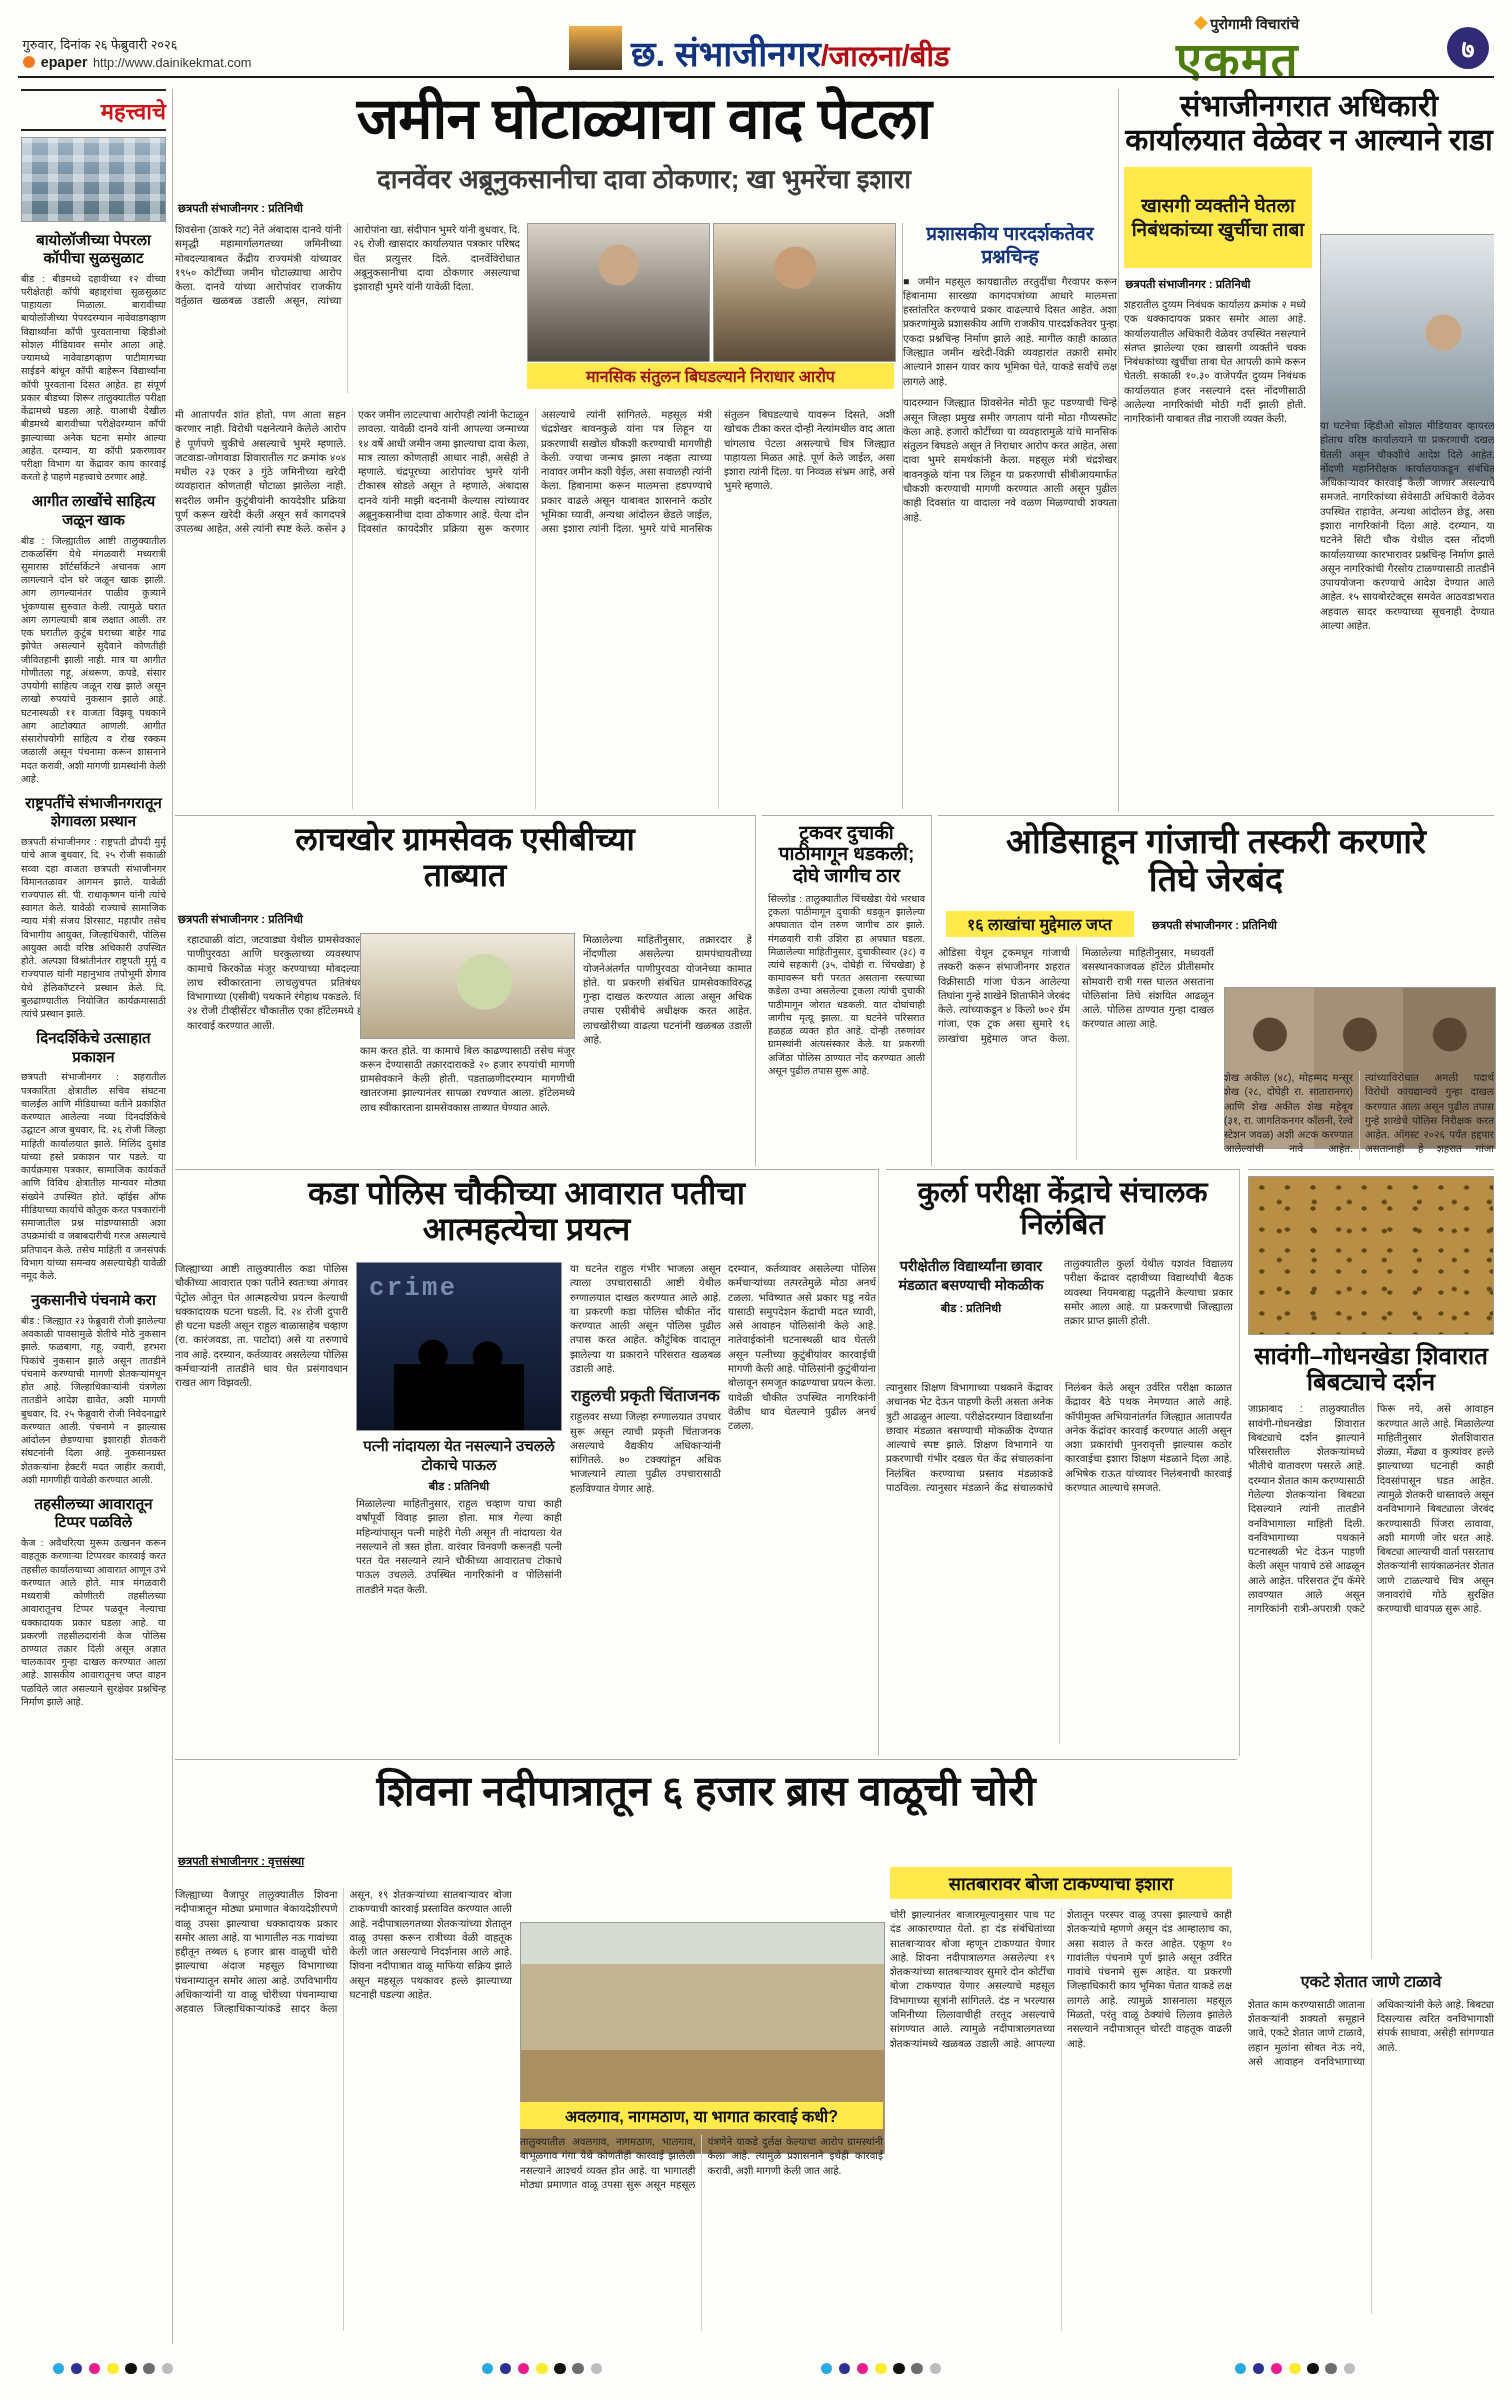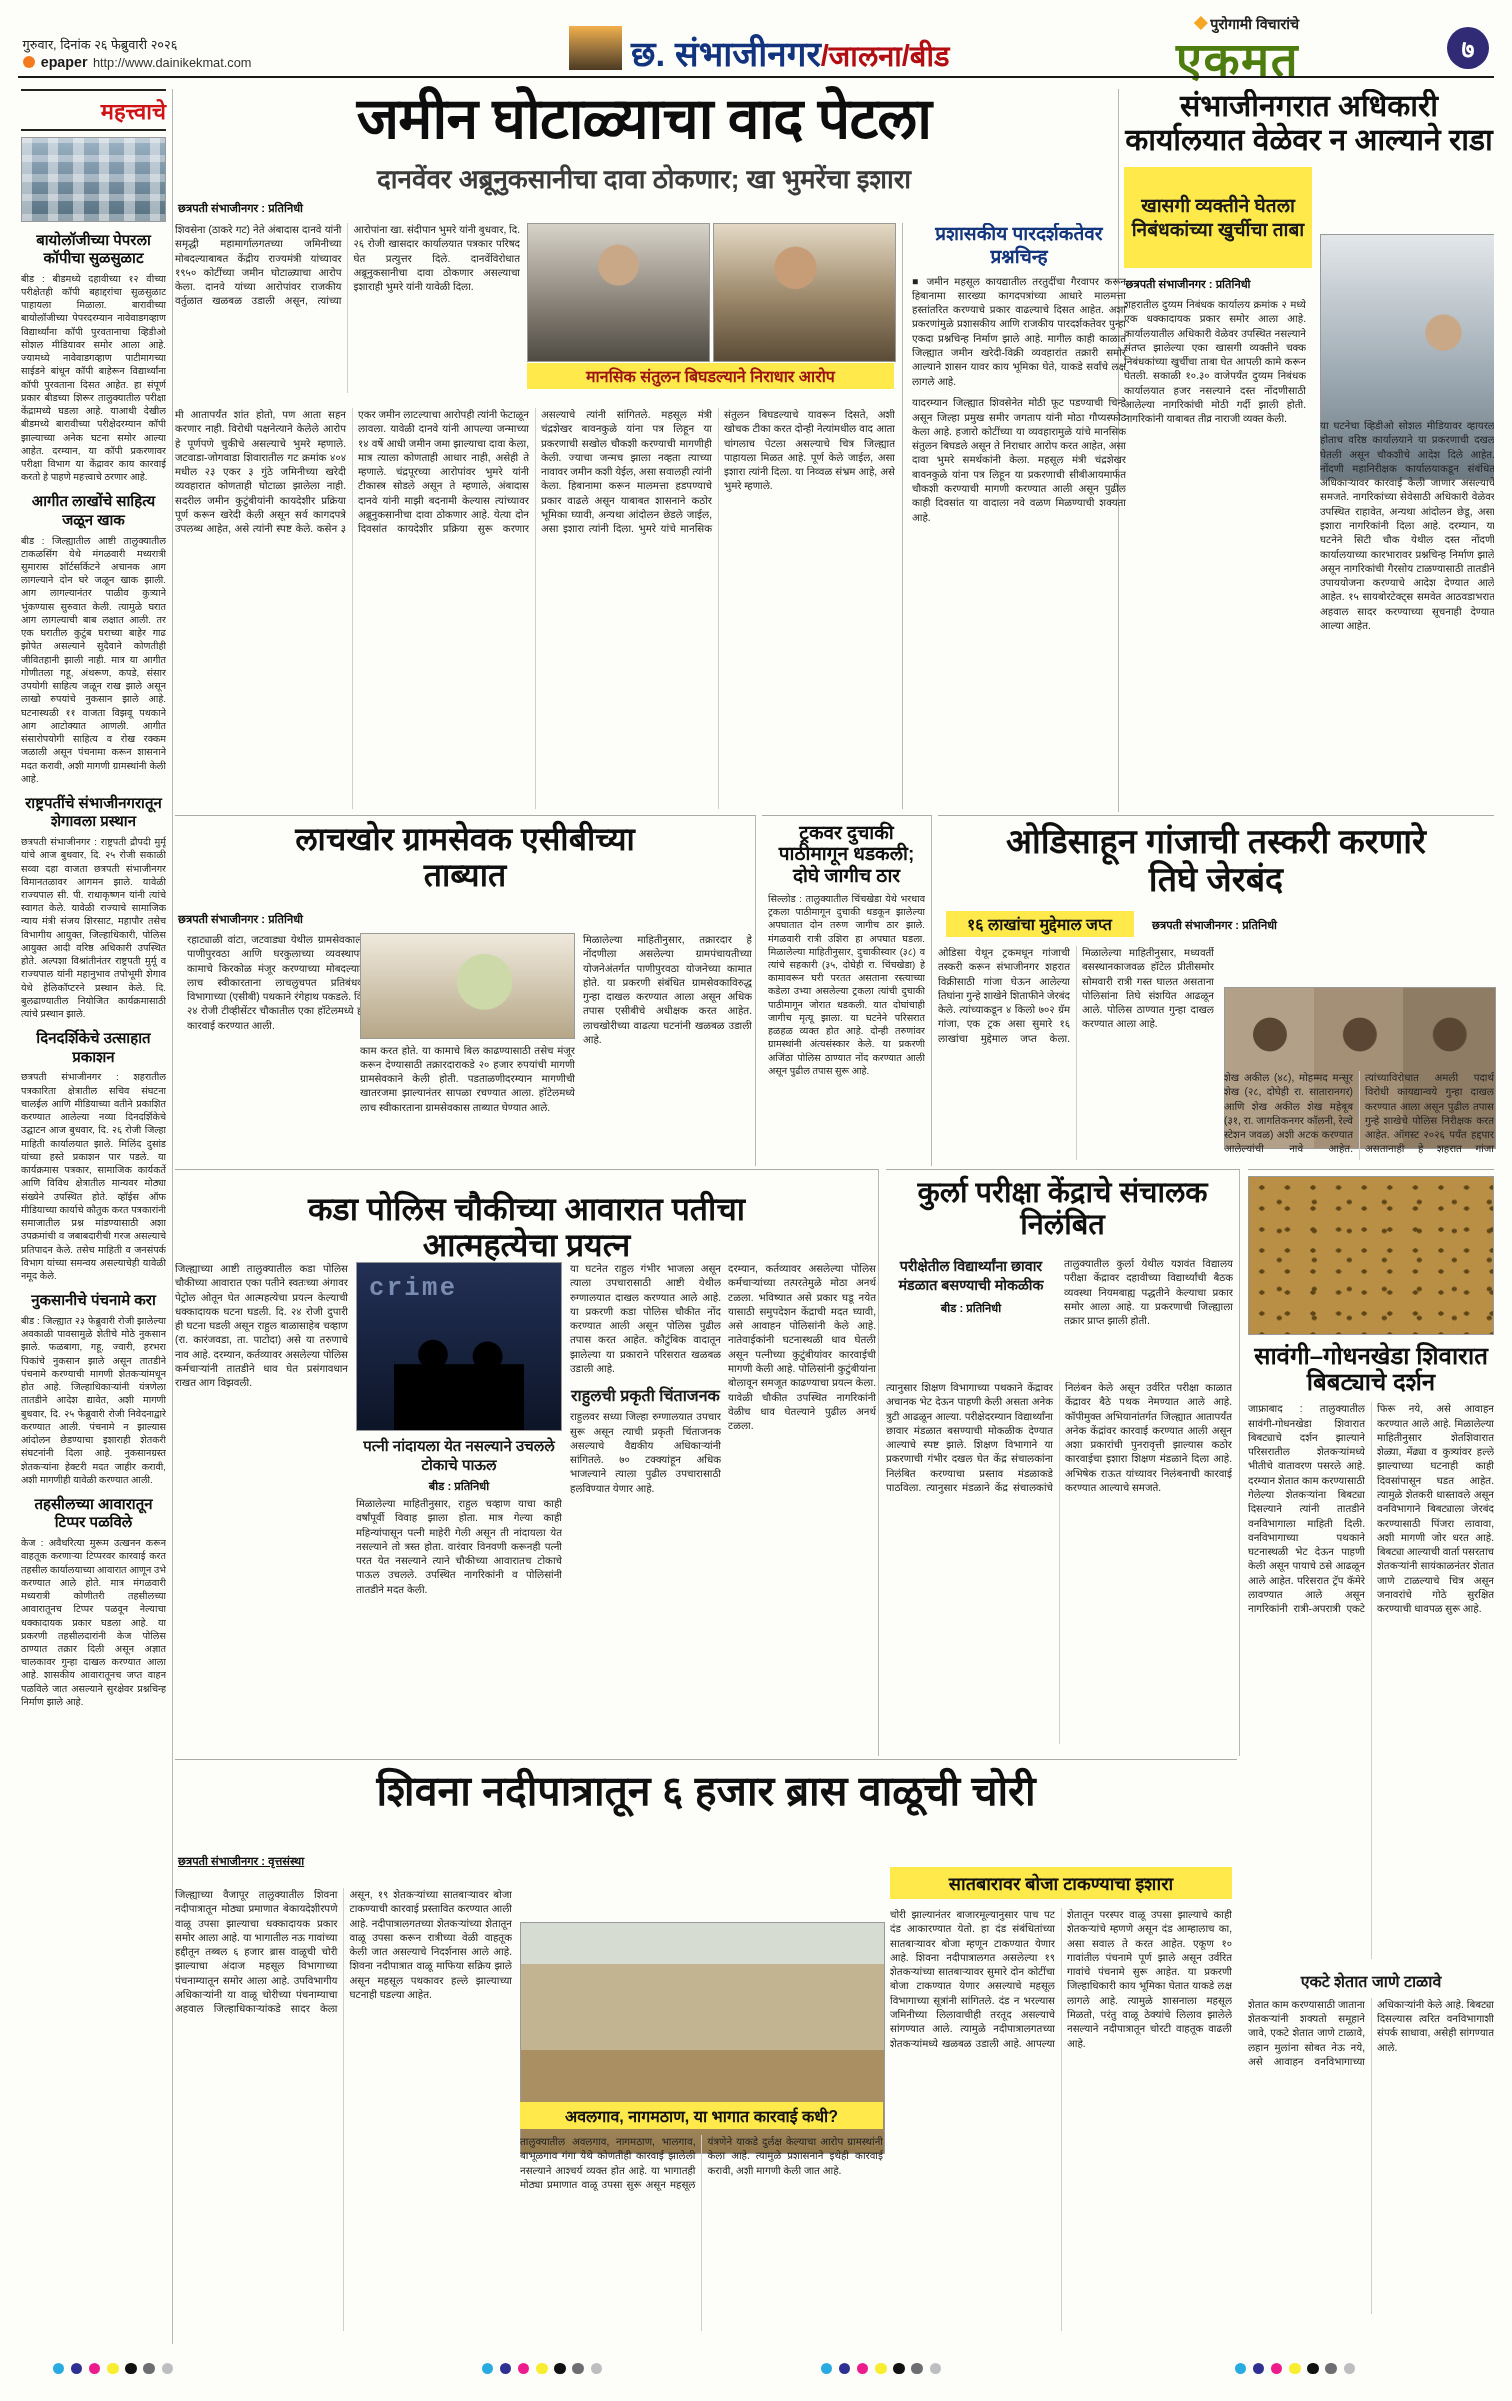--- a/index.html
+++ b/index.html
@@ -112,21 +112,21 @@
     <div class="abs byline" style="left:3px;top:111px;">छत्रपती संभाजीनगर : प्रतिनिधी</div>
 
     <div class="abs body-text cols2" style="left:0;top:134px;width:345px;height:170px;">शिवसेना (ठाकरे गट) नेते अंबादास दानवे यांनी समृद्धी महामार्गालगतच्या जमिनीच्या मोबदल्याबाबत केंद्रीय राज्यमंत्री यांच्यावर १९५० कोटींच्या जमीन घोटाळ्याचा आरोप केला. दानवे यांच्या आरोपांवर राजकीय वर्तुळात खळबळ उडाली असून, त्यांच्या आरोपांना खा. संदीपान भुमरे यांनी बुधवार, दि. २६ रोजी खासदार कार्यालयात पत्रकार परिषद घेत प्रत्युत्तर दिले. दानवेंविरोधात अब्रूनुकसानीचा दावा ठोकणार असल्याचा इशाराही भुमरे यांनी यावेळी दिला.</div>
 
     <div class="abs" style="left:352px;top:134px;width:367px;">
       <div class="ph ph-pol1" style="position:absolute;left:0;top:0;width:181px;height:137px;"></div>
       <div class="ph ph-pol2" style="position:absolute;left:186px;top:0;width:181px;height:137px;"></div>
       <div class="hl-banner yellow" style="position:absolute;left:0;top:140px;width:367px;height:25.6px;font-size:16px;color:#9b1313;">मानसिक संतुलन बिघडल्याने निराधार आरोप</div>
     </div>
 
-    <div class="abs" style="left:727px;top:134px;width:214px;height:586px;border-left:0.8px solid #b7b7b7;padding-left:9px;overflow:hidden;">
+    <div class="abs" style="left:727px;top:134px;width:214px;height:586px;border-left:0.8px solid #b7b7b7;overflow:hidden;">
       <div class="center" style="font-size:19px;font-weight:800;color:#13357b;line-height:1.2;margin-bottom:6px;">प्रशासकीय पारदर्शकतेवर प्रश्नचिन्ह</div>
       <div class="body-text" style="margin-bottom:7.5px;">■ जमीन महसूल कायद्यातील तरतुदींचा गैरवापर करून हिबानामा सारख्या कागदपत्रांच्या आधारे मालमत्ता हस्तांतरित करण्याचे प्रकार वाढल्याचे दिसत आहेत. अशा प्रकरणांमुळे प्रशासकीय आणि राजकीय पारदर्शकतेवर पुन्हा एकदा प्रश्नचिन्ह निर्माण झाले आहे. मागील काही काळात जिल्ह्यात जमीन खरेदी-विक्री व्यवहारांत तक्रारी समोर आल्याने शासन यावर काय भूमिका घेते, याकडे सर्वांचे लक्ष लागले आहे.</div>
       <div class="body-text">यादरम्यान जिल्ह्यात शिवसेनेत मोठी फूट पडण्याची चिन्हे असून जिल्हा प्रमुख समीर जगताप यांनी मोठा गौप्यस्फोट केला आहे. हजारो कोटींच्या या व्यवहारामुळे यांचे मानसिक संतुलन बिघडले असून ते निराधार आरोप करत आहेत, असा दावा भुमरे समर्थकांनी केला. महसूल मंत्री चंद्रशेखर बावनकुळे यांना पत्र लिहून या प्रकरणाची सीबीआयमार्फत चौकशी करण्याची मागणी करण्यात आली असून पुढील काही दिवसांत या वादाला नवे वळण मिळण्याची शक्यता आहे.</div>
     </div>
 
     <div class="abs body-text cols4" style="left:0;top:319px;width:720px;height:401px;">मी आतापर्यंत शांत होतो, पण आता सहन करणार नाही. विरोधी पक्षनेत्याने केलेले आरोप हे पूर्णपणे चुकीचे असल्याचे भुमरे म्हणाले. जटवाडा-जोगवाडा शिवारातील गट क्रमांक ४०४ मधील २३ एकर ३ गुंठे जमिनीच्या खरेदी व्यवहारात कोणताही घोटाळा झालेला नाही. सदरील जमीन कुटुंबीयांनी कायदेशीर प्रक्रिया पूर्ण करून खरेदी केली असून सर्व कागदपत्रे उपलब्ध आहेत, असे त्यांनी स्पष्ट केले. कसेन ३ एकर जमीन लाटल्याचा आरोपही त्यांनी फेटाळून लावला. यावेळी दानवे यांनी आपल्या जन्माच्या १४ वर्षे आधी जमीन जमा झाल्याचा दावा केला, मात्र त्याला कोणताही आधार नाही, असेही ते म्हणाले. चंद्रपूरच्या आरोपांवर भुमरे यांनी टीकास्त्र सोडले असून ते म्हणाले, अंबादास दानवे यांनी माझी बदनामी केल्यास त्यांच्यावर अब्रूनुकसानीचा दावा ठोकणार आहे. येत्या दोन दिवसांत कायदेशीर प्रक्रिया सुरू करणार असल्याचे त्यांनी सांगितले. महसूल मंत्री चंद्रशेखर बावनकुळे यांना पत्र लिहून या प्रकरणाची सखोल चौकशी करण्याची मागणीही केली. ज्याचा जन्मच झाला नव्हता त्याच्या नावावर जमीन कशी येईल, असा सवालही त्यांनी केला. हिबानामा करून मालमत्ता हडपण्याचे प्रकार वाढले असून याबाबत शासनाने कठोर भूमिका घ्यावी, अन्यथा आंदोलन छेडले जाईल, असा इशारा त्यांनी दिला. भुमरे यांचे मानसिक संतुलन बिघडल्याचे यावरून दिसते, अशी खोचक टीका करत दोन्ही नेत्यांमधील वाद आता चांगलाच पेटला असल्याचे चित्र जिल्ह्यात पाहायला मिळत आहे. पूर्ण केले जाईल, असा इशारा त्यांनी दिला. या निव्वळ संभ्रम आहे, असे भुमरे म्हणाले.</div>
   </div>
 
   <div class="abs" style="left:1124px;top:89px;width:370px;height:723px;overflow:hidden;">
     <div class="head-lg" style="font-size:30px;">संभाजीनगरात अधिकारी कार्यालयात वेळेवर न आल्याने राडा</div>
@@ -155,21 +155,21 @@
 
   <div class="abs rule-t" style="left:938px;top:815px;width:556px;height:351px;padding-top:6px;box-sizing:border-box;">
     <div class="head-lg" style="font-size:34px;width:467px;margin:0 auto;">ओडिसाहून गांजाची तस्करी करणारे तिघे जेरबंद</div>
     <div class="abs hl-banner yellow" style="left:7.5px;top:95px;width:188px;height:25.6px;font-size:16px;color:#111;">१६ लाखांचा मुद्देमाल जप्त</div>
     <div class="abs byline" style="left:214px;top:101px;">छत्रपती संभाजीनगर : प्रतिनिधी</div>
     <div class="abs body-text cols2" style="left:0;top:130px;width:276px;height:214px;">ओडिसा येथून ट्रकमधून गांजाची तस्करी करून संभाजीनगर शहरात विक्रीसाठी गांजा घेऊन आलेल्या तिघांना गुन्हे शाखेने शिताफीने जेरबंद केले. त्यांच्याकडून ४ किलो ७०२ ग्रॅम गांजा, एक ट्रक असा सुमारे १६ लाखांचा मुद्देमाल जप्त केला. मिळालेल्या माहितीनुसार, मध्यवर्ती बसस्थानकाजवळ हॉटेल प्रीतीसमोर सोमवारी रात्री गस्त घालत असताना पोलिसांना तिघे संशयित आढळून आले. पोलिस ठाण्यात गुन्हा दाखल करण्यात आला आहे.</div>
     <div class="abs ph ph-suspects" style="left:286px;top:89px;width:270px;height:160px;"></div>
     <div class="abs body-text cols2" style="left:286px;top:255px;width:270px;height:89px;">शेख अकील (४८), मोहम्मद मन्सूर शेख (२८, दोघेही रा. सातारानगर) आणि शेख अकील शेख महेबूब (३१, रा. जागतिकनगर कॉलनी, रेल्वे स्टेशन जवळ) अशी अटक करण्यात आलेल्यांची नावे आहेत. त्यांच्याविरोधात अमली पदार्थ विरोधी कायद्यान्वये गुन्हा दाखल करण्यात आला असून पुढील तपास गुन्हे शाखेचे पोलिस निरीक्षक करत आहेत. ऑगस्ट २०२६ पर्यंत हद्दपार असतानाही हे शहरात गांजा तस्करीसाठी शिरल्याचेही समोर आले आहे.</div>
   </div>
 
-  <div class="abs rule-t rule-r" style="left:175px;top:1169px;width:704px;height:587px;padding-top:22px;box-sizing:border-box;">
+  <div class="abs rule-t rule-r" style="left:175px;top:1169px;width:704px;height:587px;padding-top:6px;box-sizing:border-box;">
     <div class="head-lg" style="font-size:32px;width:542px;margin:0 auto;">कडा पोलिस चौकीच्या आवारात पतीचा आत्महत्येचा प्रयत्न</div>
     <div class="abs body-text" style="left:0;top:92px;width:173px;height:482px;">जिल्ह्याच्या आष्टी तालुक्यातील कडा पोलिस चौकीच्या आवारात एका पतीने स्वतःच्या अंगावर पेट्रोल ओतून घेत आत्महत्येचा प्रयत्न केल्याची धक्कादायक घटना घडली. दि. २४ रोजी दुपारी ही घटना घडली असून राहुल बाळासाहेब चव्हाण (रा. कारंजवडा, ता. पाटोदा) असे या तरुणाचे नाव आहे. दरम्यान, कर्तव्यावर असलेल्या पोलिस कर्मचाऱ्यांनी तातडीने धाव घेत प्रसंगावधान राखत आग विझवली.</div>
     <div class="abs" style="left:181px;top:92px;width:206px;height:482px;overflow:hidden;">
       <div class="ph ph-crime" style="height:167px;">
         <span class="crime-word">crime</span>
         <span class="crime-sil"></span>
       </div>
       <div class="center" style="font-size:15px;font-weight:800;line-height:1.25;margin:6px 0 3px;">पत्नी नांदायला येत नसल्याने उचलले टोकाचे पाऊल</div>
       <div class="center byline" style="margin-bottom:4.5px;">बीड : प्रतिनिधी</div>
       <div class="body-text">मिळालेल्या माहितीनुसार, राहुल चव्हाण याचा काही वर्षांपूर्वी विवाह झाला होता. मात्र गेल्या काही महिन्यांपासून पत्नी माहेरी गेली असून ती नांदायला येत नसल्याने तो त्रस्त होता. वारंवार विनवणी करूनही पत्नी परत येत नसल्याने त्याने चौकीच्या आवारातच टोकाचे पाऊल उचलले. उपस्थित नागरिकांनी व पोलिसांनी तातडीने मदत केली.</div>

